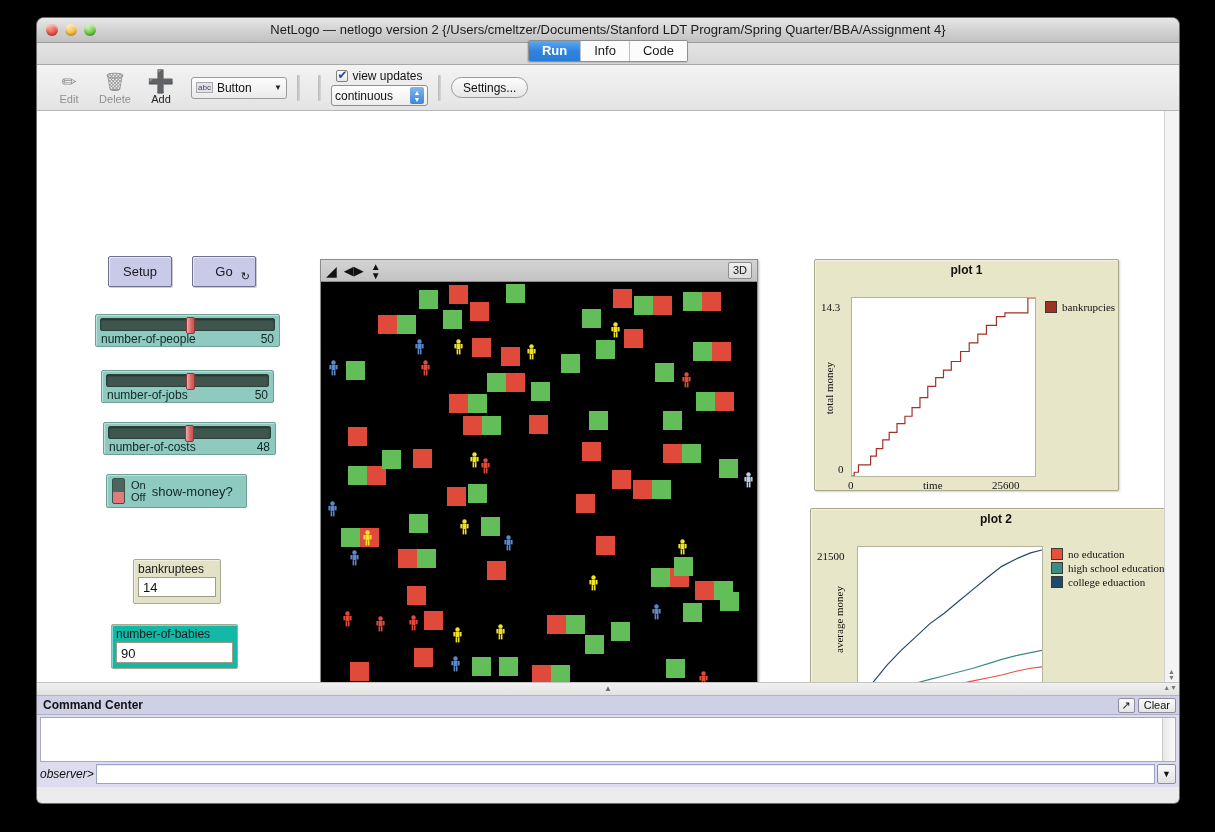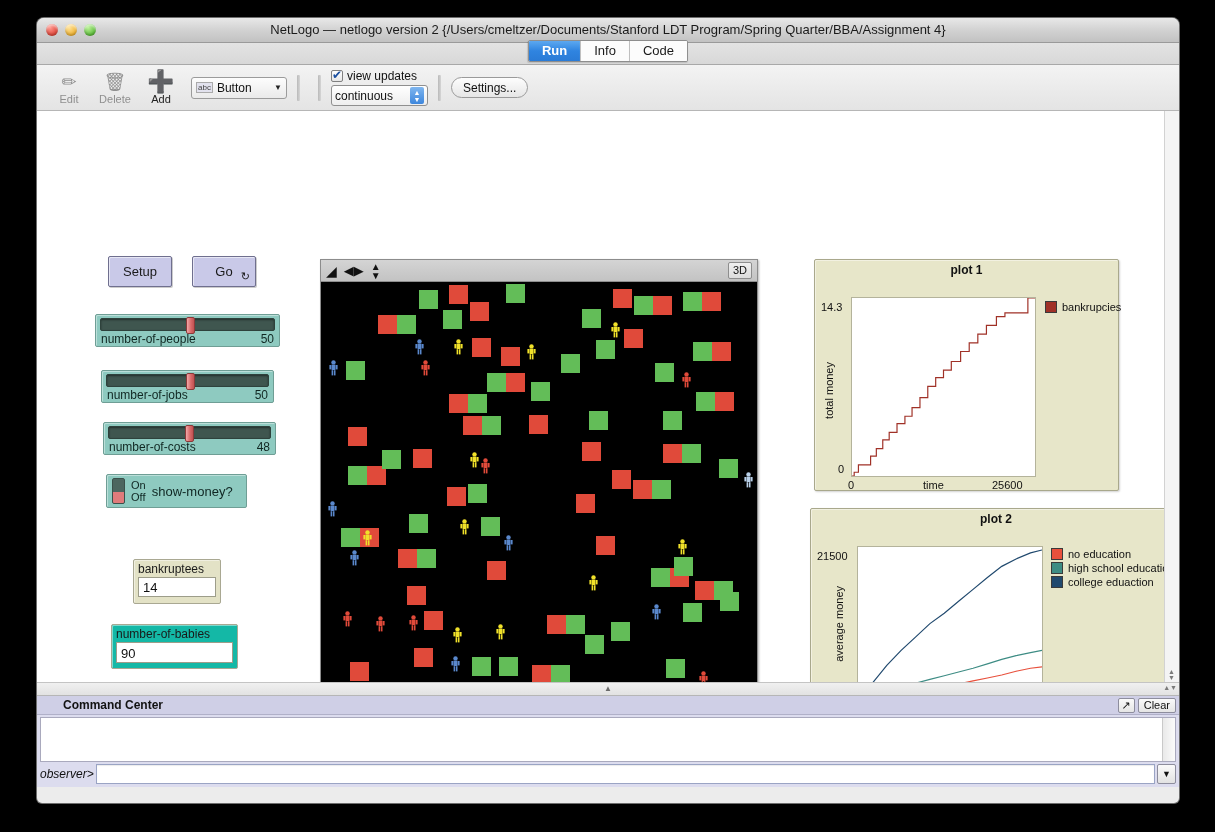--- a/index.html
+++ b/index.html
@@ -79,21 +79,21 @@
   }
   .abcbox { font-size: 8px; color: #444; background: #e2e2ee; border: 1px solid #aaa; padding: 0 1px; line-height: 9px; }
   .caret { margin-left: auto; font-size: 8px; color: #222; }
   .sep { width: 3px; height: 26px; background: linear-gradient(to right,#b9b9b9,#d6d6d6); margin: 0 8px; border-radius: 1px;}
   .speedwrap { width: 190px; text-align: center; position: relative; }
   .strack { height: 5px; background: linear-gradient(to bottom,#a7a7a7,#cfcfcf); border-radius: 3px; margin: 0 2px 3px; }
   .sthumb { position: absolute; left: 83px; top: -4px; width: 15px; height: 15px; border-radius: 50%;
     background: radial-gradient(circle at 35% 28%, #cfe6fb, #5aa0e4 60%, #2d6fb5); border: 1px solid #3c6f9f; }
   .speedlbl { font-size: 12px; color: #1c1c1c; }
   .vucol { display: flex; flex-direction: column; gap: 2px; }
-  .vurow { display: flex; align-items: center; gap: 4px; font-size: 12px; color: #111; }
+  .vurow { display: flex; align-items: center; gap: 4px; font-size: 12px; color: #111; justify-content: center; }
   .cbx { width: 12px; height: 12px; background: linear-gradient(to bottom,#fff,#e6e6e6); border: 1px solid #808080; border-radius: 2px; position: relative; }
   .cbx:after { content: "\2714"; position: absolute; left: 0px; top: -3px; font-size: 12px; color: #1a4fa0; }
   .contsel {
     width: 97px; height: 21px; background: linear-gradient(to bottom,#fff,#eee);
     border: 1px solid #8f8f8f; border-radius: 3px;
     display: flex; align-items: center; padding: 1px 3px; font-size: 12px; color: #111;
   }
   .stepper { margin-left: auto; width: 14px; height: 17px; border-radius: 2px;
     background: linear-gradient(to bottom,#7fb6ef,#3d86dc); color: #fff; font-size: 7px;
     display: flex; flex-direction: column; align-items: center; justify-content: center; line-height: 7px; }
@@ -181,36 +181,36 @@
   .wcanvas { position: relative; width: 100%; height: 442px; background: #000; overflow: hidden; }
   .patch { position: absolute; }
   .turtle { position: absolute; width: 9px; height: 16px; }
 
   
   .plot {
     position: absolute; background: #e7e6c9; border: 1px solid #a9a88c; border-radius: 2px;
     box-shadow: inset 1px 1px 0 rgba(255,255,255,.45), 1px 1px 2px rgba(0,0,0,.18);
   }
   .plot-title { text-align: center; font-size: 12px; font-weight: bold; color: #111; padding-top: 3px; }
-  .plot-body { position: relative; }
+  .plot-body { position: relative; font-family: Liberation Serif, serif; }
   .plot-canvas { position: absolute; background: #fff; border: 1px solid #b4b39b; }
   .axlbl { position: absolute; font-size: 11px; color: #111; }
   .ylbl { position: absolute; font-size: 11px; color: #111; writing-mode: vertical-rl; transform: rotate(180deg); }
   .legend { position: absolute; font-size: 11px; color: #111; }
   .leg-row { display: flex; align-items: center; gap: 5px; margin-bottom: 2px; }
   .leg-sw { width: 12px; height: 12px; border: 1px solid #3a3a3a; }
 
   
   .divider { height: 13px; background: linear-gradient(to bottom,#f0f0f0,#e2e2e2);
     border-bottom: 1px solid #b6b6b6; text-align: center; font-size: 8px; color: #6a6a6a; line-height: 12px; position: relative;}
   .divider .updown { position:absolute; right:2px; top:2px; font-size:7px; line-height:6px; color:#7a7a7a;}
   .cc { background: #dcdcee; }
   .cc-head { height: 19px; background: #cfcfe6; border-bottom: 1px solid #b0b0c8;
     display: flex; align-items: center; padding: 0 3px 0 6px; }
-  .cc-title { font-size: 12px; font-weight: bold; color: #121212; margin-left: 20px; }
+  .cc-title { font-size: 12px; font-weight: bold; color: #121212; }
   .cc-tools { margin-left: auto; display: flex; gap: 3px; align-items: center; }
   .cc-ic { width: 17px; height: 15px; border: 1px solid #8d8d9d; border-radius: 2px;
     background: linear-gradient(to bottom,#fafafa,#e5e5e5); font-size: 11px; text-align: center; line-height: 13px; color: #111; }
   .cc-clear { height: 15px; border: 1px solid #8d8d9d; border-radius: 2px;
     background: linear-gradient(to bottom,#fafafa,#e5e5e5); font-size: 11px; padding: 0 5px; line-height: 13px; color: #111; }
   .cc-out { position: relative; height: 45px; background: #fff; border: 1px solid #a9a9bd; margin: 2px 3px 0; }
   .cc-out-sb { position: absolute; right: 0; top: 0; width: 13px; height: 100%;
     background: linear-gradient(to right,#e9e9e9,#fbfbfb); border-left: 1px solid #c9c9c9; }
   .cc-in { display: flex; align-items: center; padding: 2px 3px 3px; gap: 2px; }
   .cc-prompt { font-size: 12px; color: #111; font-style: italic; }

